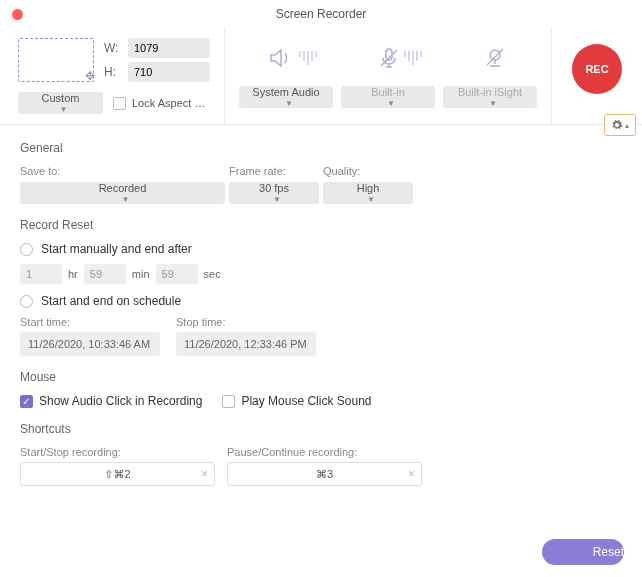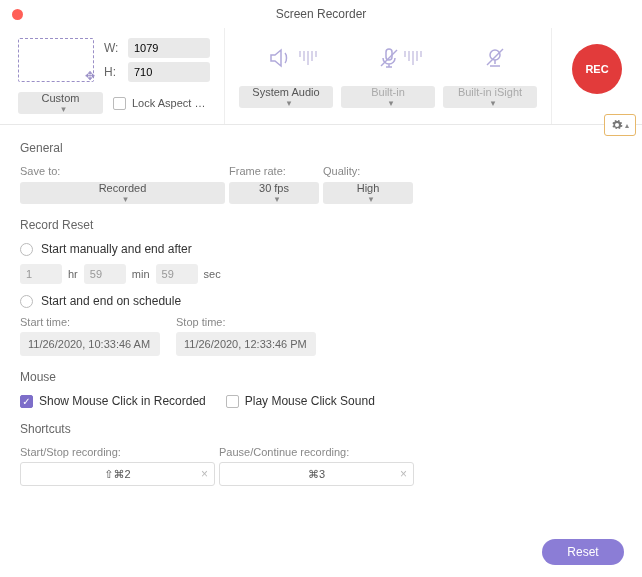--- a/index.html
+++ b/index.html
@@ -59,26 +59,26 @@
 
 .timer-inputs { display: flex; align-items: center; gap: 6px; margin-left: 0; margin-bottom: 10px; }
 .time-input { width: 42px; height: 20px; background: #eee; border: none; border-radius: 3px; padding: 0 6px; font-size: 11px; color: #999; }
 .unit { font-size: 11px; color: #666; text-align: center; }
 
 .schedule-row { display: flex; gap: 16px; margin-top: 4px; }
 .dt-input { width: 140px; height: 24px; background: #eee; border: none; border-radius: 3px; padding: 0 8px; font-size: 11px; color: #666; }
 
 .mouse-row { display: flex; gap: 20px; align-items: center; }
 
-.shortcut-row { display: flex; gap: 4px; }
+.shortcut-row { display: flex; gap: 12px; }
 .shortcut-input { display: flex; align-items: center; justify-content: center; height: 24px; border: 1px solid #ddd; border-radius: 3px; background: #fff; position: relative; font-size: 11px; color: #555; width: 195px; }
 .shortcut-input .clear { position: absolute; right: 6px; color: #bbb; font-size: 12px; cursor: pointer; }
 
 .footer { position: absolute; bottom: 12px; right: 18px; }
-.reset-btn { width: 82px; height: 26px; border-radius: 13px; background: #8b7dd6; color: #fff; border: none; font-size: 12px; cursor: pointer; }
+.reset-btn { width: 82px; height: 26px; border-radius: 13px; background: #8b7dd6; color: #fff; border: none; font-size: 12px; cursor: pointer; text-align: right; }
 
 svg { display: block; }
 </style>
 </head>
 <body>
 
 <div class="titlebar">
   <div class="close-dot"></div>
   <div class="title">Screen Recorder</div>
 </div>
@@ -230,21 +230,21 @@
     <div>
       <span class="field-label">Stop time:</span>
       <input class="dt-input" value="11/26/2020, 12:33:46 PM" style="">
     </div>
   </div>
 
   <div class="section-title big">Mouse</div>
   <div class="mouse-row">
     <div class="checkbox-row">
       <span class="checkbox checked">✓</span>
-      <span>Show Mouse Click in Recorded</span>
+      <span>Show Audio Click in Recording</span>
     </div>
     <div class="checkbox-row">
       <span class="checkbox"></span>
       <span>Play Mouse Click Sound</span>
     </div>
   </div>
 
   <div class="section-title big">Shortcuts</div>
   <div class="shortcut-row">
     <div>

